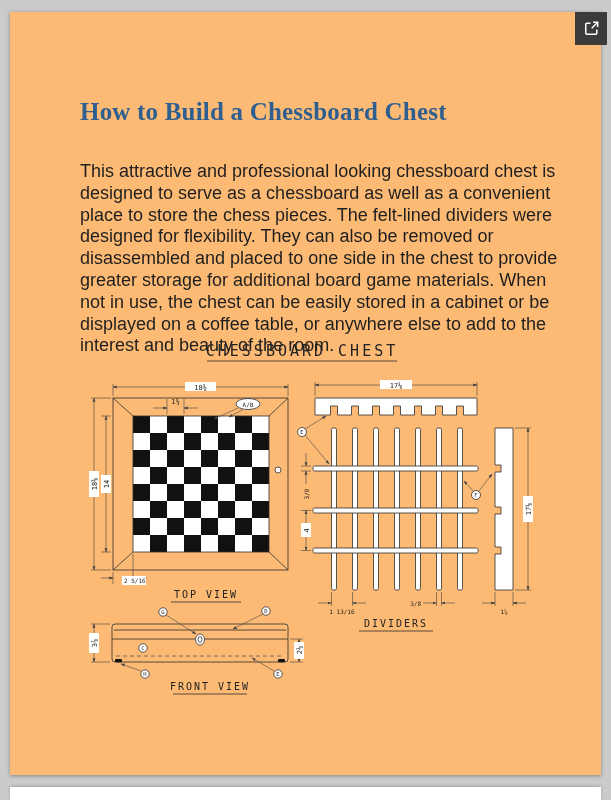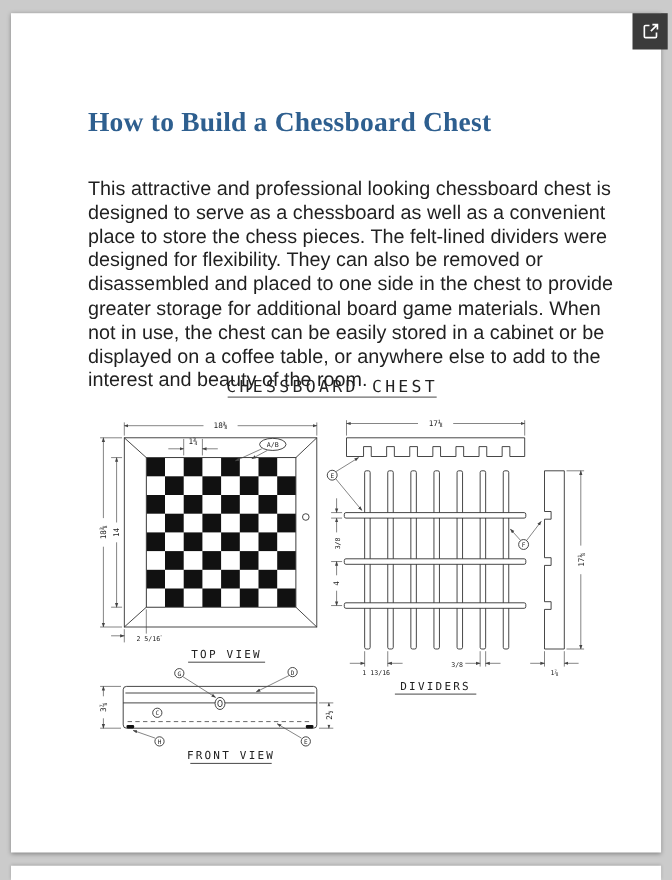--- a/index.html
+++ b/index.html
@@ -3,21 +3,21 @@
 <meta charset="utf-8">
 <style>
   html,body{margin:0;padding:0;}
   body{
     width:611px;height:800px;position:relative;overflow:hidden;
     background:#cbcbcb;
     font-family:"Liberation Sans", sans-serif;
   }
   .page{
     position:absolute;left:10px;top:12px;width:591px;height:763px;
-    background:#ffffff;box-shadow:0 1px 4px rgba(0,0,0,.35);
+    background:#fdba74;box-shadow:0 1px 4px rgba(0,0,0,.35);
   }
   .page-next{
     position:absolute;left:10px;top:787px;width:591px;height:13px;
     background:#ffffff;box-shadow:0 -1px 3px rgba(0,0,0,.2);
   }
   .open-btn{
     position:absolute;left:565px;top:0;width:32px;height:33px;
     background:#3b3b3b;border:none;display:flex;align-items:center;justify-content:center;
     cursor:pointer;padding:0;
   }

